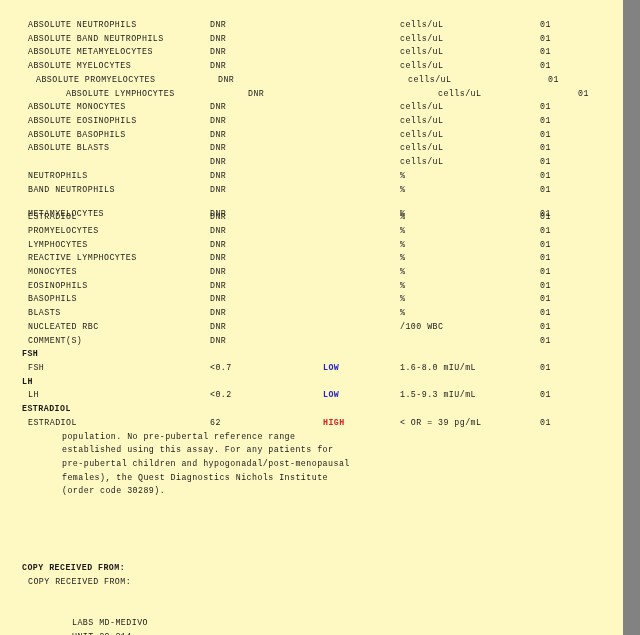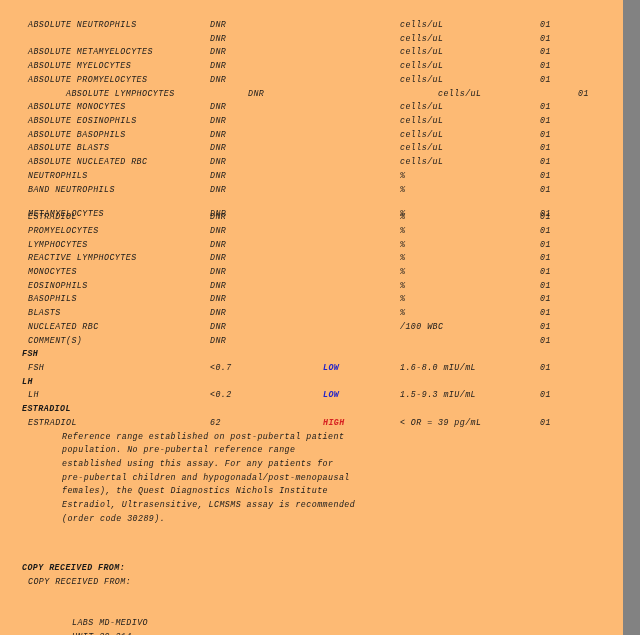--- a/index.html
+++ b/index.html
@@ -16,23 +16,22 @@
     font-family: "Liberation Mono", "DejaVu Sans Mono", monospace;
     color: #1a1a1a;
   }
 
   #page {
     position: absolute;
     left: 0;
     top: 0;
     width: 623px;
     height: 635px;
-    background: #fdba74;
+    background: #fef9c3;
     overflow: hidden;
-    font-style: italic;
   }
 
   #scrollbar-track {
     position: absolute;
     right: 0;
     top: 0;
     width: 17px;
     height: 635px;
     background: #828282;
   }
@@ -144,37 +143,38 @@
 
 <div id="page">
   <div class="report-body" id="report-body">
       <div class="row" style="position: absolute; left: 0px; top: 18px; width: 623px;">
         <span class="col-name" style="left: 28px;">ABSOLUTE NEUTROPHILS</span>
         <span class="col-result">DNR</span>
         <span class="col-unit">cells/uL</span>
         <span class="col-site">01</span>
       </div>
       <div class="row" style="position: absolute; left: 0px; top: 31.72px; width: 623px;">
+        <span class="col-name" style="left: 28px;">ABSOLUTE BAND NEUTROPHILS</span>
         <span class="col-result">DNR</span>
         <span class="col-unit">cells/uL</span>
         <span class="col-site">01</span>
       </div>
       <div class="row" style="position: absolute; left: 0px; top: 45.44px; width: 623px;">
         <span class="col-name" style="left: 28px;">ABSOLUTE METAMYELOCYTES</span>
         <span class="col-result">DNR</span>
         <span class="col-unit">cells/uL</span>
         <span class="col-site">01</span>
       </div>
       <div class="row" style="position: absolute; left: 0px; top: 59.16px; width: 623px;">
         <span class="col-name" style="left: 28px;">ABSOLUTE MYELOCYTES</span>
         <span class="col-result">DNR</span>
         <span class="col-unit">cells/uL</span>
         <span class="col-site">01</span>
       </div>
-      <div class="row" style="position: absolute; left: 0px; top: 72.88px; width: 621px;">
+      <div class="row" style="position: absolute; left: 8px; top: 72.88px; width: 621px;">
         <span class="col-name" style="left: 28px;">ABSOLUTE PROMYELOCYTES</span>
         <span class="col-result">DNR</span>
         <span class="col-unit">cells/uL</span>
         <span class="col-site">01</span>
       </div>
       <div class="row" style="position: absolute; left: 0px; top: 86.6px; width: 623px; margin-left: 38px;">
         <span class="col-name" style="left: 28px;">ABSOLUTE LYMPHOCYTES</span>
         <span class="col-result">DNR</span>
         <span class="col-unit">cells/uL</span>
         <span class="col-site">01</span>
@@ -197,21 +197,20 @@
         <span class="col-unit">cells/uL</span>
         <span class="col-site">01</span>
       </div>
       <div class="row" style="position: absolute; left: 0px; top: 141.48px; width: 623px;">
         <span class="col-name" style="left: 28px;">ABSOLUTE BLASTS</span>
         <span class="col-result">DNR</span>
         <span class="col-unit">cells/uL</span>
         <span class="col-site">01</span>
       </div>
       <div class="row" style="position: absolute; left: 0px; top: 155.2px; width: 623px;">
-        <span class="col-name" style="left: 28px;">ABSOLUTE NUCLEATED RBC</span>
         <span class="col-result">DNR</span>
         <span class="col-unit">cells/uL</span>
         <span class="col-site">01</span>
       </div>
       <div class="row" style="position: absolute; left: 0px; top: 168.92px; width: 623px;">
         <span class="col-name" style="left: 28px;">NEUTROPHILS</span>
         <span class="col-result">DNR</span>
         <span class="col-unit">%</span>
         <span class="col-site">01</span>
       </div>
@@ -310,26 +309,24 @@
         <span class="group-label">ESTRADIOL</span>
       </div>
       <div class="row" style="position: absolute; left: 0px; top: 415.88px; width: 623px;">
         <span class="col-name" style="left: 28px;">ESTRADIOL</span>
         <span class="col-result">62</span>
         <span class="col-flag high">HIGH</span>
         <span class="col-unit">&lt; OR = 39 pg/mL</span>
         <span class="col-site">01</span>
       </div>
       <div class="note-block" style="top: 429.6px;">
-        <div class="note-line">Reference range established on post-pubertal patient</div>
         <div class="note-line">population. No pre-pubertal reference range</div>
         <div class="note-line">established using this assay. For any patients for</div>
         <div class="note-line">pre-pubertal children and hypogonadal/post-menopausal</div>
         <div class="note-line">females), the Quest Diagnostics Nichols Institute</div>
-        <div class="note-line">Estradiol, Ultrasensitive, LCMSMS assay is recommended</div>
         <div class="note-line">(order code 30289).</div>
       </div>
       <div class="footer-block" style="top: 561.312px;">
         <div class="footer-line bold">COPY RECEIVED FROM:</div>
         <div class="footer-line indent">COPY RECEIVED FROM:</div>
         <div class="footer-line">&nbsp;</div>
         <div class="footer-line">&nbsp;</div>
         <div class="address-line">LABS MD-MEDIVO</div>
         <div class="address-line">UNIT 29-214</div>
       </div>

